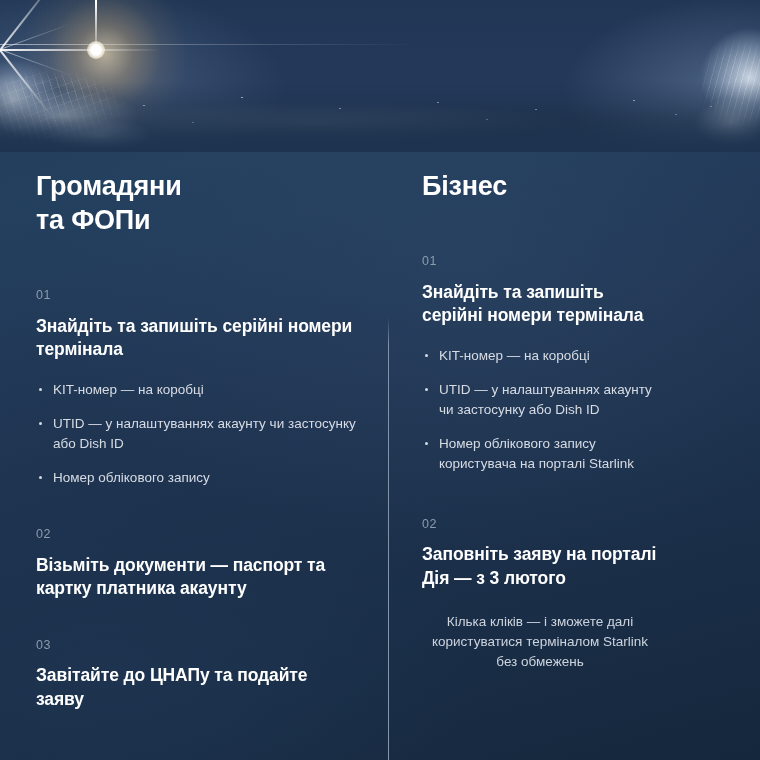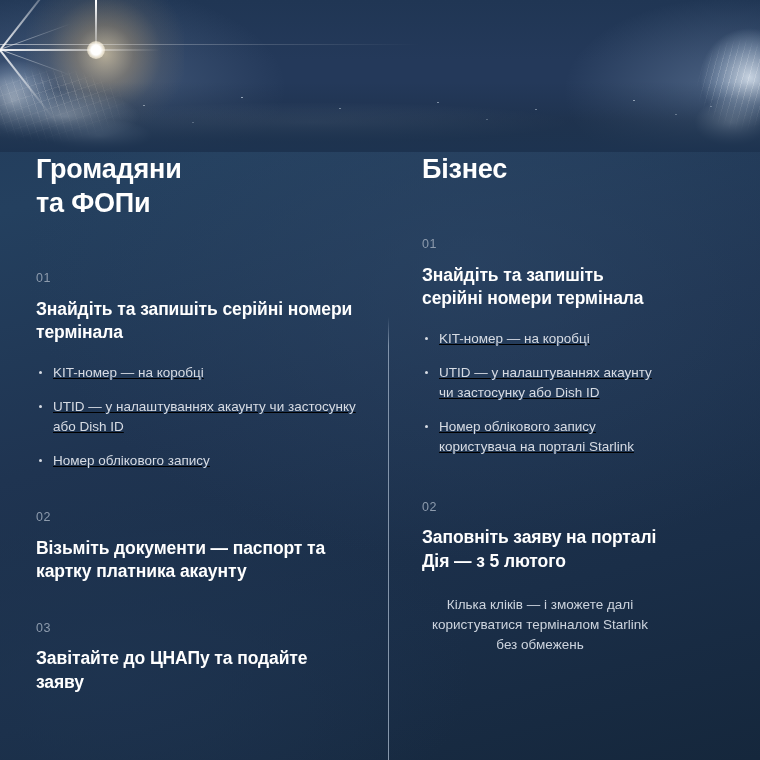--- a/index.html
+++ b/index.html
@@ -147,40 +147,41 @@
     width:1px; height:578px;
     background:linear-gradient(180deg, rgba(205,220,238,0) 0%, rgba(205,220,238,0.55) 5%, rgba(205,220,238,0.62) 88%, rgba(205,220,238,0.12) 100%);
   }
 
   .col-title {
     color:#ffffff;
     font-size:27px;
     font-weight:700;
     line-height:1.26;
     letter-spacing:-0.2px;
+    padding-top:17px;
   }
 
   .step { position:relative; }
   .step-num {
     color:#8d9bad;
     font-size:12.5px;
     font-weight:400;
     letter-spacing:0.6px;
     line-height:1;
   }
   .step-title {
     color:#ffffff;
     font-size:17.5px;
     font-weight:700;
     line-height:1.35;
     letter-spacing:-0.1px;
     margin-top:13px;
   }
 
-  ul.bullets { list-style:none; margin-top:18px;text-decoration:underline; }
+  ul.bullets { list-style:none; margin-top:18px; }
   ul.bullets li {
     position:relative;
     color:#d7dce4;
     font-size:13.5px;
     font-weight:400;
     line-height:1.45;
     padding-left:17px;
     margin-bottom:15px;
   }
   ul.bullets li:last-child { margin-bottom:0; }
@@ -285,21 +286,21 @@
         <div class="step-title">Знайдіть та запишіть серійні номери термінала</div>
         <ul class="bullets">
           <li>KIT-номер — на коробці</li>
           <li>UTID — у налаштуваннях акаунту чи застосунку або Dish ID</li>
           <li>Номер облікового запису користувача на порталі Starlink</li>
         </ul>
       </div>
 
       <div class="step step-2">
         <div class="step-num">02</div>
-        <div class="step-title">Заповніть заяву на порталі Дія — з 5 лютого</div>
+        <div class="step-title">Заповніть заяву на порталі Дія — з 3 лютого</div>
         <div class="step-note">Кілька кліків — і зможете далі користуватися терміналом Starlink без обмежень</div>
       </div>
     </div>
 
     <div class="divider"></div>
   </div>
 
 
 </div>
 

